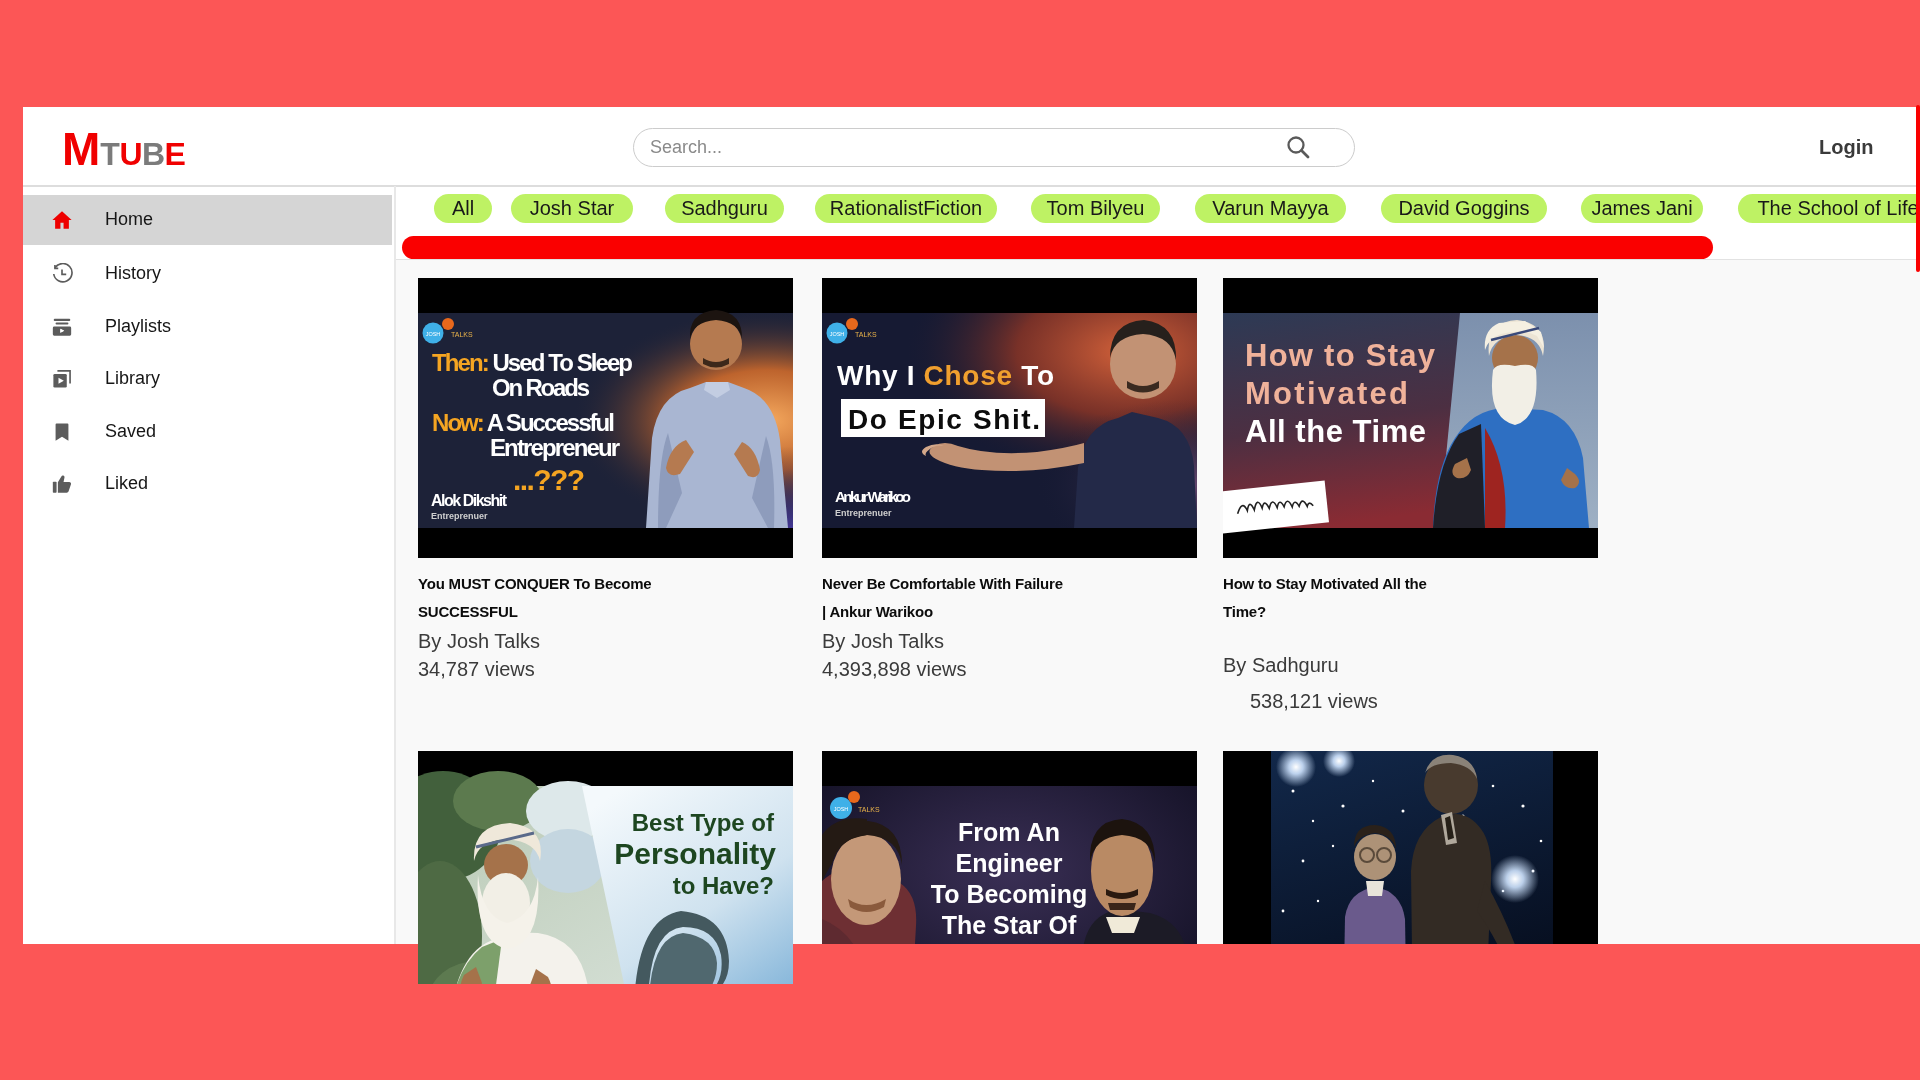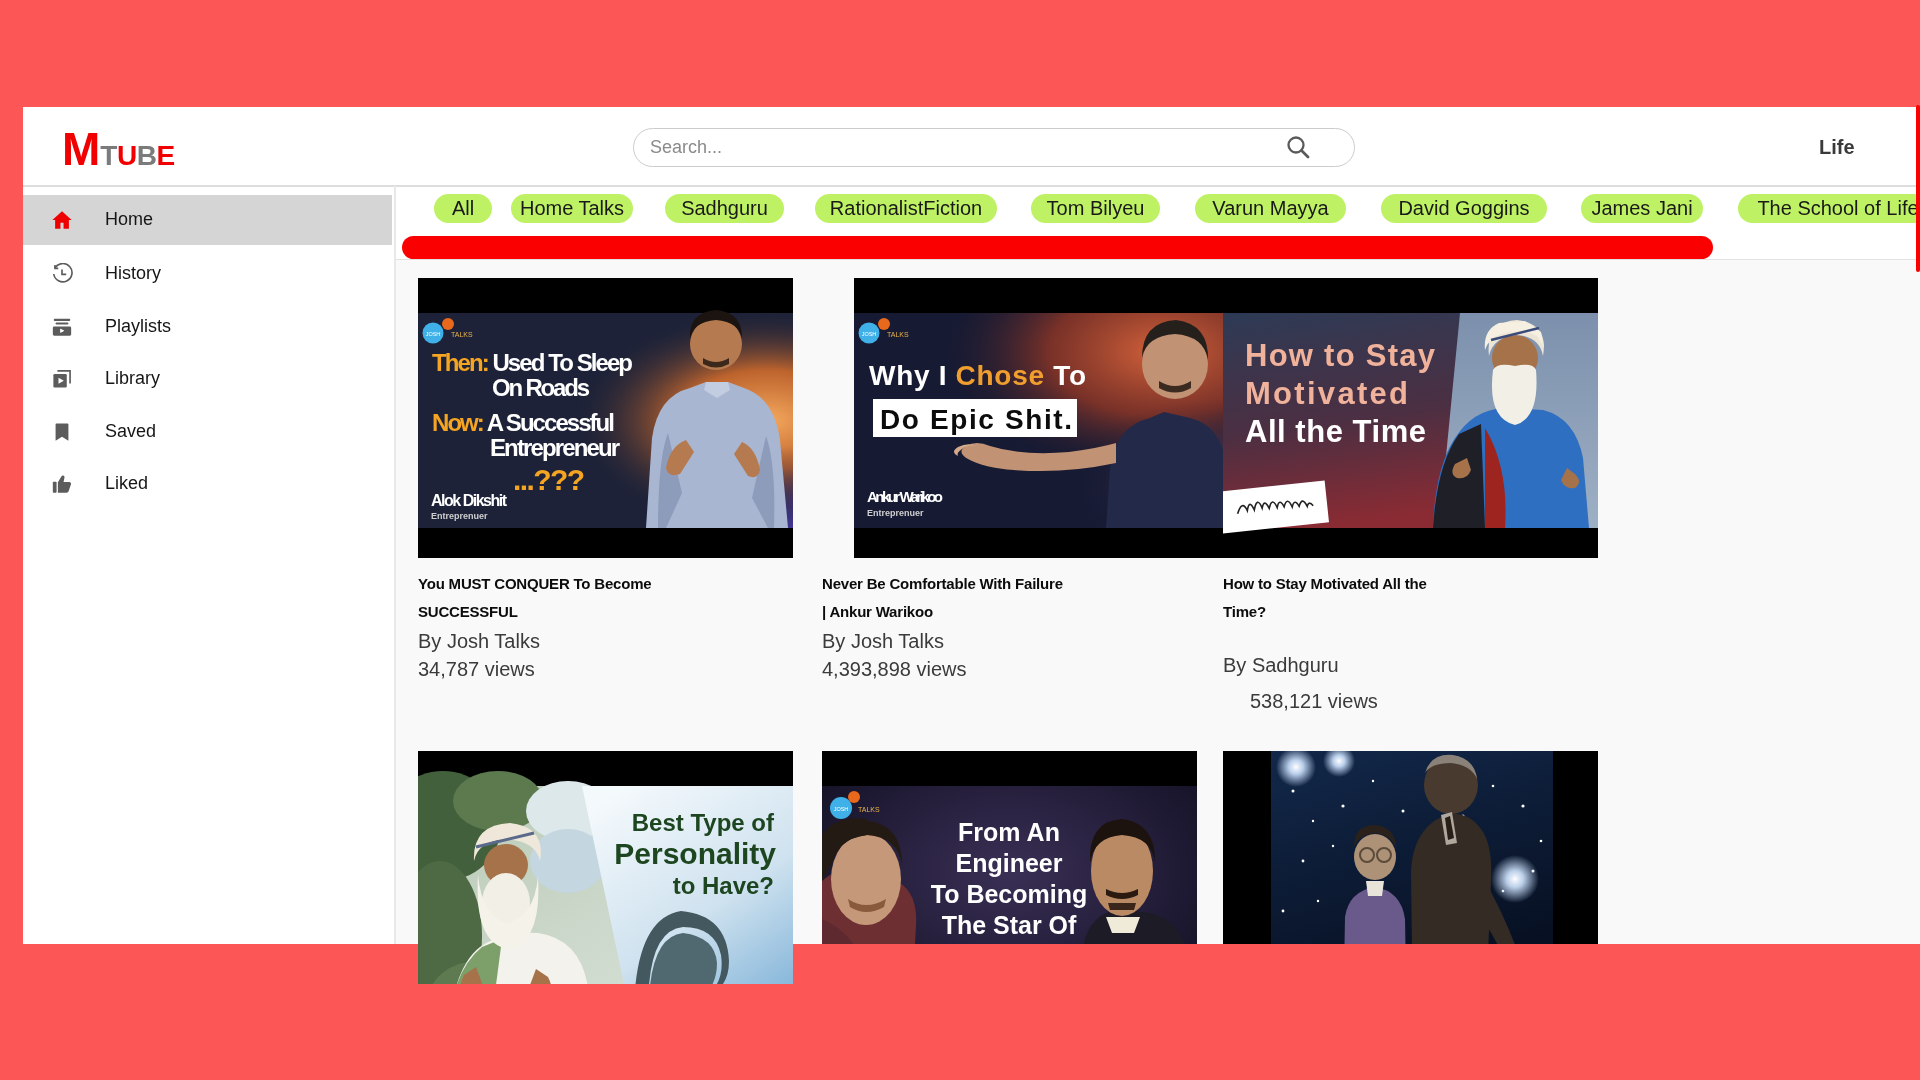--- a/index.html
+++ b/index.html
@@ -3,21 +3,21 @@
 <meta charset="utf-8">
 <style>
   * { margin:0; padding:0; box-sizing:border-box; }
   html,body { width:1920px; height:1080px; overflow:hidden; }
   body { background:#fc5656; font-family:"Liberation Sans", sans-serif; position:relative; }
   .abs { position:absolute; }
   .win { left:23px; top:107px; width:1897px; height:837px; background:#ffffff; overflow:hidden; }
   
   .hdr-border { left:23px; top:185px; width:1897px; height:2px; background:#dddddd; }
   .logo { left:62px; top:126px; font-weight:700; color:#f00000; font-size:46px; line-height:46px; }
-  .logo .sm { font-size:28px; letter-spacing:-0.5px; }
+  .logo .sm { font-size:32px; letter-spacing:-0.5px; }
   .logo .g { color:#7b7b7b; }
   .search { left:633px; top:128px; width:722px; height:39px; border:1.5px solid #cccccc; border-radius:20px; background:#fff; }
   .search .ph { position:absolute; left:16px; top:8px; font-size:18px; color:#8a8a8a; }
   .login { left:1819px; top:136px; font-size:20px; font-weight:700; color:#3a3a3a; }
   
   .side-border { left:394px; top:186px; width:2px; height:758px; background:#e8e8e8; }
   .homerow { left:23px; top:195px; width:369px; height:50px; background:#d5d5d5; }
   .sideitem { left:23px; width:369px; height:50px; }
   .sideitem .txt { position:absolute; left:82px; top:14px; font-size:18px; color:#161616; }
   .sideitem .ic { position:absolute; left:28px; top:14px; width:22px; height:22px; }
@@ -39,21 +39,21 @@
 <div class="abs main"></div>
 <div class="abs hdr-border"></div>
 <div class="abs logo">M<span class="sm"><span class="g">T</span>U<span class="g">B</span>E</span></div>
 <div class="abs search">
   <span class="ph">Search...</span>
   <svg style="position:absolute;left:650px;top:5px" width="28" height="28" viewBox="0 0 28 28">
       <circle cx="12" cy="11" r="7.5" fill="none" stroke="#5a5a5a" stroke-width="2.3"></circle>
       <line x1="17.5" y1="16.5" x2="24" y2="23" stroke="#5a5a5a" stroke-width="2.8" stroke-linecap="round"></line>
     </svg>
 </div>
-<div class="abs login">Life</div>
+<div class="abs login">Login</div>
 <div class="abs side-border"></div>
 <div class="abs homerow"></div>
 
 <div class="abs sideitem" style="top:195px">
   <svg class="ic" viewBox="0 0 24 24" fill="#ee0000">
       <path d="M12 2.5 1.5 12h3v9.5h5.8v-6.4h3.4v6.4h5.8V12h3z"></path>
     </svg>
   <span class="txt" style="font-weight:400;">Home</span>
 </div>
 <div class="abs sideitem" style="top:249px">
@@ -89,21 +89,21 @@
 </div>
 <div class="abs sideitem" style="top:459px">
   <svg class="ic" viewBox="0 0 24 24" fill="#5c5c5c">
       <rect x="2" y="9.5" width="4.1" height="12" rx="0.8"></rect>
       <path d="M7.5 21.5h9.6c1 0 1.8-.6 2.1-1.5l2.6-7.6c.4-1.3-.5-2.6-1.9-2.6h-6.2l1-4.8c.2-1-.4-2-1.4-2.2-.8-.2-1.6.2-2 .9L7.5 10z"></path>
     </svg>
   <span class="txt">Liked</span>
 </div>
 
 <div class="abs chip" style="left:434px; width:58px;">All</div>
-<div class="abs chip" style="left:511px; width:122px;">Home Talks</div>
+<div class="abs chip" style="left:511px; width:122px;">Josh Star</div>
 <div class="abs chip" style="left:665px; width:119px;">Sadhguru</div>
 <div class="abs chip" style="left:815px; width:182px;">RationalistFiction</div>
 <div class="abs chip" style="left:1031px; width:129px;">Tom Bilyeu</div>
 <div class="abs chip" style="left:1195px; width:151px;">Varun Mayya</div>
 <div class="abs chip" style="left:1381px; width:166px;">David Goggins</div>
 <div class="abs chip" style="left:1581px; width:122px;">James Jani</div>
 <div class="abs chip" style="left:1738px; width:200px;">The School of Life</div>
 <div class="abs chipline"></div>
 <div class="abs redhbar"></div>
 <div class="abs redvbar"></div>
@@ -148,21 +148,21 @@
 <text x="14" y="93" font-size="24" textLength="201"><tspan fill="#f5a522">Then:</tspan><tspan fill="#fff"> Used To Sleep</tspan></text>
 <text x="74" y="118" font-size="24" fill="#fff" textLength="98">On Roads</text>
 <text x="14" y="153" font-size="24" textLength="183"><tspan fill="#f5a522">Now:</tspan><tspan fill="#fff"> A Successful</tspan></text>
 <text x="72" y="178" font-size="24" fill="#fff" textLength="130">Entrepreneur</text>
 <text x="95" y="212" font-size="30" fill="#f5a522" textLength="72">...???</text>
 <text x="13" y="228" font-size="16" fill="#fff" textLength="76">Alok Dikshit</text>
 <text x="13" y="241" font-size="9" fill="#cfcfcf">Entreprenuer</text>
 </g>
 </svg>
 </div>
-<div class="abs thumb" style="left:822px; top:278px;margin-left:32px;" id="t2">
+<div class="abs thumb" style="left:822px; top:278px;" id="t2">
 <svg width="375" height="280" viewBox="0 0 375 280">
 <defs>
 <radialGradient id="g2a" cx="0.82" cy="0.18" r="0.6">
           <stop offset="0" stop-color="#d4623a"></stop>
           <stop offset="0.5" stop-color="#8a3526" stop-opacity="0.85"></stop>
           <stop offset="1" stop-color="#161a33" stop-opacity="0"></stop>
         </radialGradient>
 <radialGradient id="g2b" cx="0.97" cy="0.8" r="0.4">
           <stop offset="0" stop-color="#90608e" stop-opacity="0.7"></stop>
           <stop offset="1" stop-color="#161a33" stop-opacity="0"></stop>

